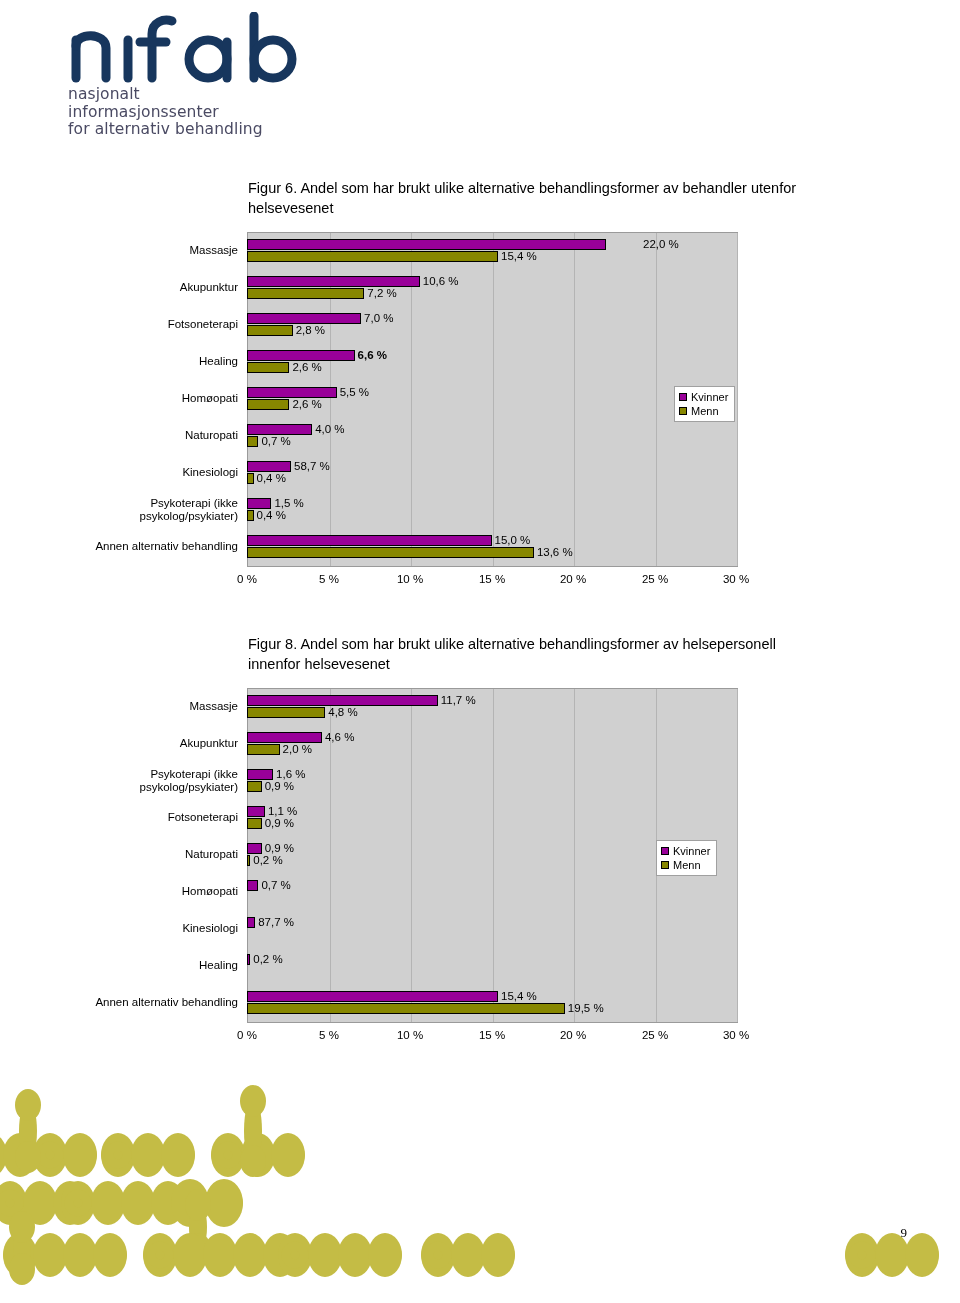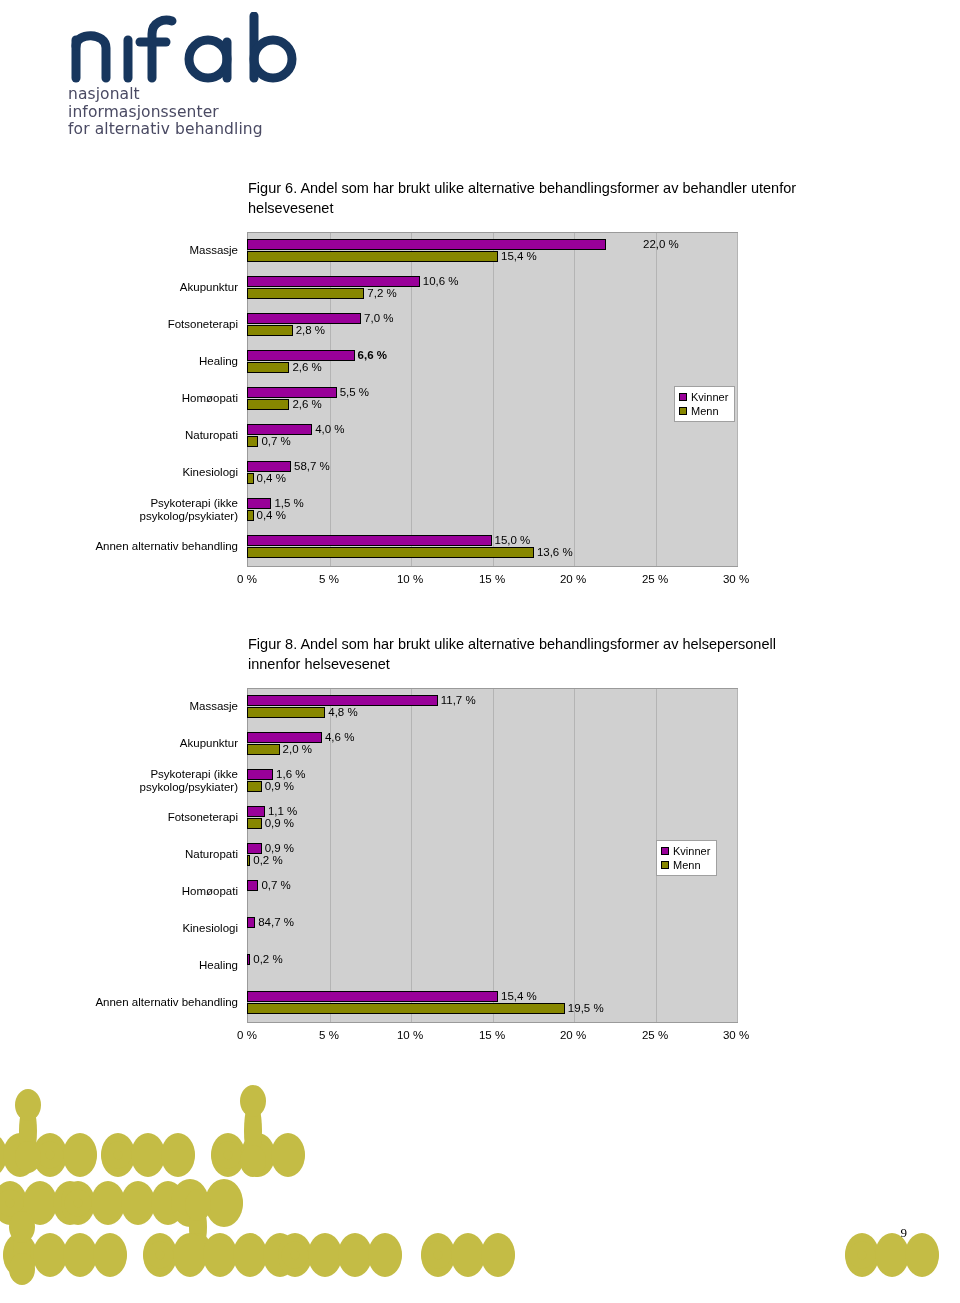--- a/index.html
+++ b/index.html
@@ -333,21 +333,21 @@
         <div class="bar-value" style="left: 253.26px; top: 17.5px;">0,2 %</div>
       </div>
       <div class="row" style="top: 239px; height: 37px;">
         <div class="cat-label" style="top: 12px;">Homøopati</div>
         <div class="bar kvinner" style="left: 247px; top: 6.5px; width: 11.41px;"></div>
         <div class="bar-value" style="left: 261.41px; top: 5.5px;">0,7 %</div>
       </div>
       <div class="row" style="top: 276px; height: 37px;">
         <div class="cat-label" style="top: 12px;">Kinesiologi</div>
         <div class="bar kvinner" style="left: 247px; top: 6.5px; width: 8.15px;"></div>
-        <div class="bar-value" style="left: 258.15px; top: 5.5px;">84,7 %</div>
+        <div class="bar-value" style="left: 258.15px; top: 5.5px;">87,7 %</div>
       </div>
       <div class="row" style="top: 313px; height: 37px;">
         <div class="cat-label" style="top: 12px;">Healing</div>
         <div class="bar kvinner" style="left: 247px; top: 6.5px; width: 3.26px;"></div>
         <div class="bar-value" style="left: 253.26px; top: 5.5px;">0,2 %</div>
       </div>
       <div class="row" style="top: 350px; height: 37px;">
         <div class="cat-label" style="top: 12px;">Annen alternativ behandling</div>
         <div class="bar kvinner" style="left: 247px; top: 6.5px; width: 251.02px;"></div>
         <div class="bar-value" style="left: 501.02px; top: 5.5px;">15,4 %</div>

